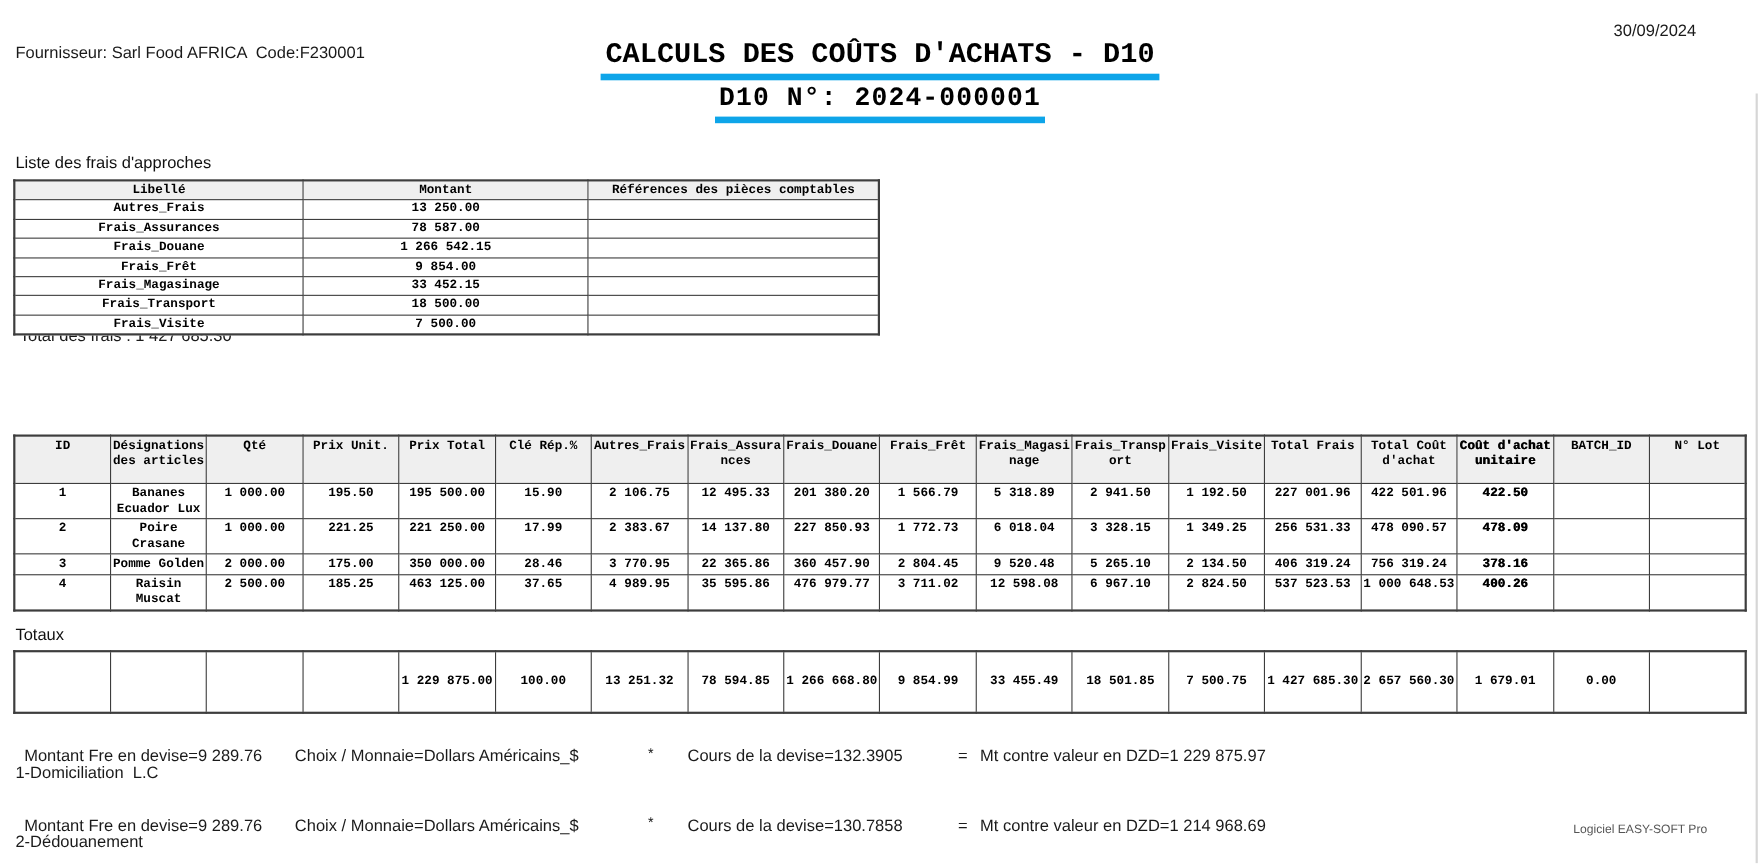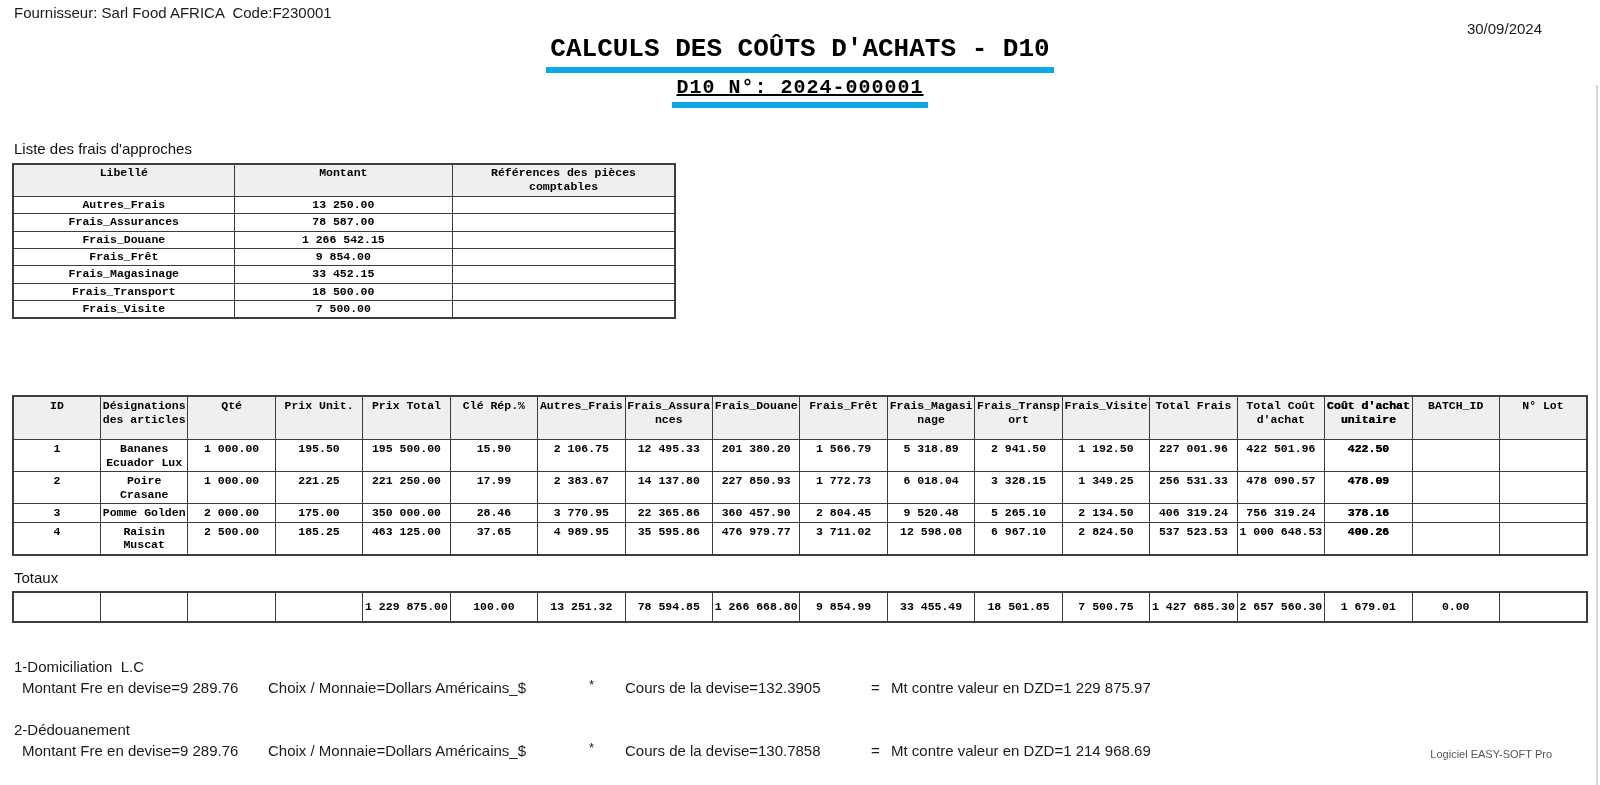--- a/index.html
+++ b/index.html
@@ -1,55 +1,55 @@
 <!DOCTYPE html>
 <html><head>
 <meta charset="utf-8">
 <style>
   html,body{margin:0;padding:0;background:#fff;}
   .page{position:relative;width:1600px;height:785px;background:#ffffff;overflow:hidden;
         font-family:"Liberation Sans","DejaVu Sans",sans-serif;color:#1a1a1a;}
   .abs{position:absolute;}
-  .pre{white-space:pre;}
+  .pre{white-space:pre;margin-top:36px;}
 
   
   .supplier{top:4px;left:14px;font-size:15px;}
   .date{top:20px;right:58px;font-size:15px;}
   .title-wrap{left:0;right:0;text-align:center;}
   .t1{top:34px;}
   .t2{top:76px;}
   .doc-title{display:inline-block;font-family:"Liberation Mono","DejaVu Sans Mono",monospace;
              font-weight:bold;color:#000;border-bottom:6px solid #0ea5e9;padding:0 4px 3px 4px;}
   .t1 .doc-title{font-size:26px;}
-  .t2 .doc-title{font-size:20px;letter-spacing:1px;text-decoration:underline;}
+  .t2 .doc-title{font-size:24px;letter-spacing:1px;}
 
   .section-label{font-size:15px;color:#111;margin-top:12px;}
   .fees-label{top:128px;left:14px;}
   .total-line{top:297px;left:18px;font-size:15px;}
   .totaux-label{top:557px;left:14px;}
 
   
   table.report{border-collapse:collapse;table-layout:fixed;background:#fff;
                font-family:"Liberation Mono","DejaVu Sans Mono",monospace;
                font-weight:bold;color:#000;z-index:2;}
   table.report th,table.report td{border:1px solid #3d3d3d;text-align:center;
                vertical-align:top;overflow:hidden;word-break:break-word;overflow-wrap:anywhere;}
   table.report{border:2px solid #3d3d3d;}
   table.report th{background:#efefef;font-weight:bold;}
 
-  #fees-table{top:163px;left:12px;width:664px;font-size:11.5px;line-height:1.25;}
+  #fees-table{top:163px;left:12px;width:788px;font-size:11.5px;line-height:1.25;}
   #fees-table th,#fees-table td{padding:1px 2px;height:14px;}
 
   #items-table{top:395px;left:12px;width:1576px;font-size:11.5px;line-height:1.18;}
   #items-table th,#items-table td{padding:2px 1px;}
   #items-table th{height:38px;}
   #items-table th:nth-child(16),#items-table td:nth-child(16){text-shadow:0.5px 0 0 #000;}
 
   #totals-table{top:591px;left:12px;width:1576px;font-size:11.5px;line-height:1.2;}
-  #totals-table td{padding:7px 1px;height:14px;}
+  #totals-table td{padding:20px 1px;height:14px;}
 
   
   .watermark{top:358px;left:50%;transform:translateX(-50%);z-index:1;white-space:nowrap;
              font-size:40px;font-weight:bold;letter-spacing:0;font-family:"Liberation Sans",sans-serif;}
   .wm1{color:rgba(233,193,40,0.55);}
   .wm2{color:rgba(80,170,225,0.60);}
   .wm3{color:rgba(160,125,135,0.45);}
 
   
   .block-title{font-size:15px;}

